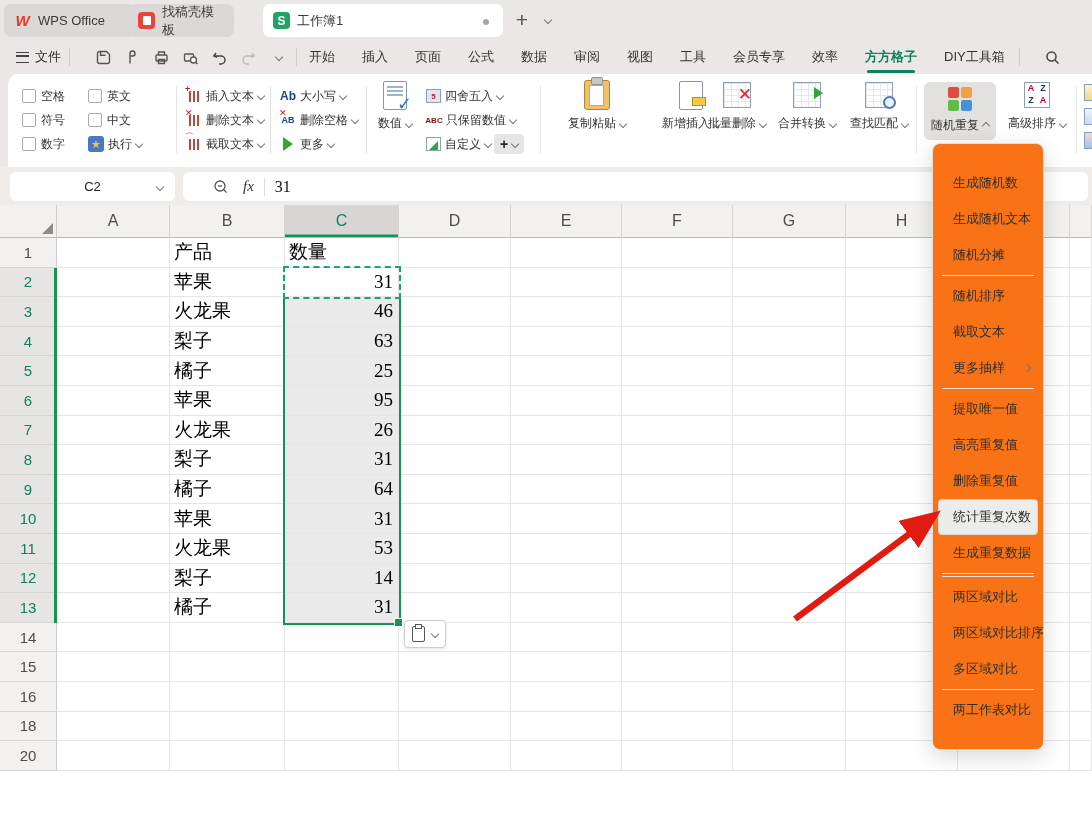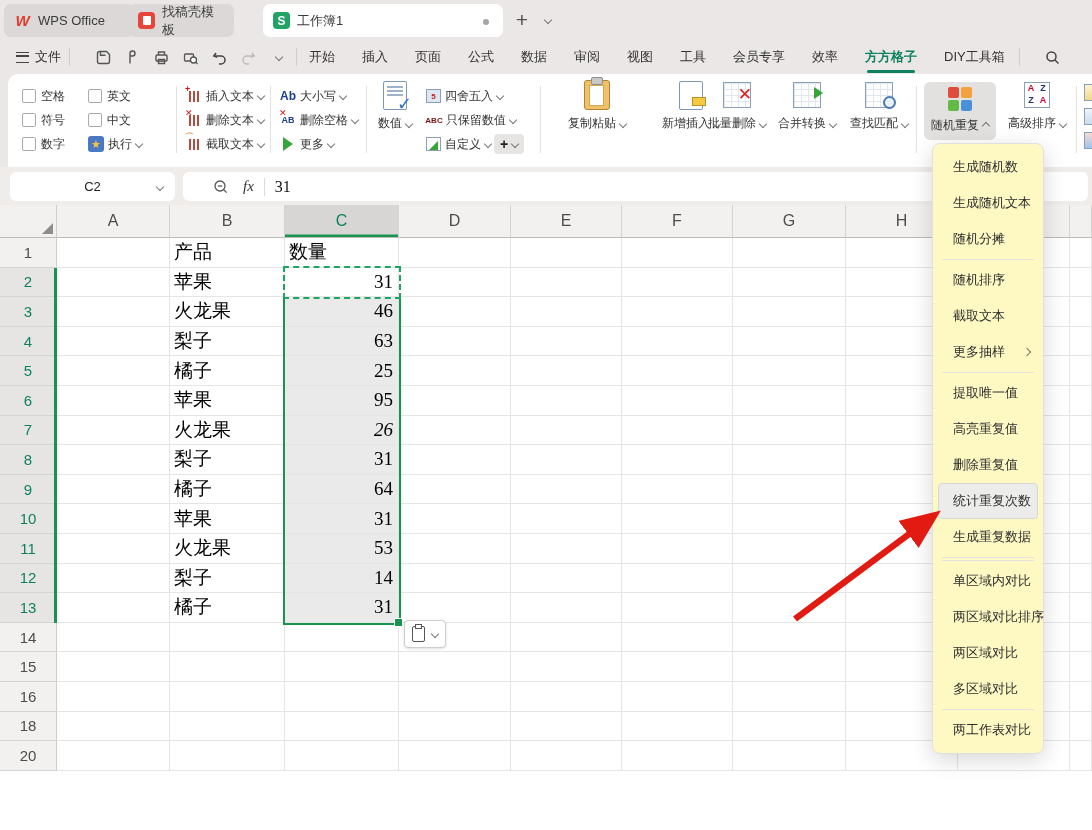--- a/index.html
+++ b/index.html
@@ -96,21 +96,21 @@
   .ovl{position:absolute;pointer-events:none;}
   #selstrip{background:#17954f;}
   #selborder{border:2px solid #17954f;border-top:none;box-sizing:border-box;}
   #ants{border:2px dashed #1da563;box-sizing:border-box;}
   #fillhandle{width:7px;height:7px;background:#17954f;border:1px solid #fff;box-sizing:content-box;}
   #pastebtn{position:absolute;left:404px;top:415px;width:40px;height:26px;background:#fff;border:1px solid #cfcccb;border-radius:4px;box-shadow:0 1px 3px rgba(0,0,0,.12);display:flex;align-items:center;justify-content:center;gap:3px;}
   .pclip{width:11px;height:14px;border:1.4px solid #555;border-radius:2px;position:relative;}
   .pclip:before{content:"";position:absolute;left:2px;top:-3px;width:5px;height:3px;border:1.2px solid #555;background:#fff;}
 
   
-  #dropdown{position:absolute;left:932px;top:143px;width:110px;background:#fef9c3;border:1px solid #e2e0df;border-radius:8px;box-shadow:0 6px 22px rgba(0,0,0,.16);padding:5px 0;z-index:50;}
+  #dropdown{position:absolute;left:932px;top:143px;width:110px;background:#f97316;border:1px solid #e2e0df;border-radius:8px;box-shadow:0 6px 22px rgba(0,0,0,.16);padding:21px 0;z-index:50;}
   .dd-item{height:36px;display:flex;align-items:center;padding-left:20px;font-size:13px;color:#2e2e2e;position:relative;white-space:nowrap;box-sizing:border-box;}
   .dd-item.hl{margin:0 5px;padding-left:14px;background:#ececeb;border:1px solid #d8d6d5;border-radius:4px;}
   .dd-item .chev.right{position:absolute;right:13px;top:15px;}
   .dd-div{height:1px;background:#e4e2e1;margin:2px 9px;}
 
   
   #arrow-ovl{position:absolute;left:0;top:0;width:1092px;height:830px;pointer-events:none;z-index:100;}
 </style>
 </head>
 <body>
@@ -529,21 +529,21 @@
           <div class="cell" style="width: 111px;"></div>
           <div class="cell" style="width: 113px;"></div>
           <div class="cell" style="width: 112px;"></div>
           <div class="cell" style="width: 112px;"></div>
           <div class="cell" style="width: 22px;"></div>
         </div>
         <div class="srow">
           <div class="rowh sel">7</div>
           <div class="cell" style="width: 113px;"></div>
           <div class="cell txt" style="width: 115px;">火龙果</div>
-          <div class="cell num fill" style="width: 114px; font-style: italic;">26</div>
+          <div class="cell num fill" style="width: 114px;">26</div>
           <div class="cell" style="width: 112px;"></div>
           <div class="cell" style="width: 111px;"></div>
           <div class="cell" style="width: 111px;"></div>
           <div class="cell" style="width: 113px;"></div>
           <div class="cell" style="width: 112px;"></div>
           <div class="cell" style="width: 112px;"></div>
           <div class="cell" style="width: 22px;"></div>
         </div>
         <div class="srow">
           <div class="rowh sel">8</div>
@@ -708,23 +708,22 @@
       <div class="dd-item">截取文本</div>
       <div class="dd-item">更多抽样<i class="chev right"></i></div>
       <div class="dd-div"></div>
       <div class="dd-item">提取唯一值</div>
       <div class="dd-item">高亮重复值</div>
       <div class="dd-item">删除重复值</div>
       <div class="dd-item hl">统计重复次数</div>
       <div class="dd-item">生成重复数据</div>
       <div class="dd-div"></div>
       <div class="dd-div"></div>
-      <div class="dd-item">单区域内对比</div>
+      <div class="dd-item">两区域对比</div>
       <div class="dd-item">两区域对比排序</div>
-      <div class="dd-item">两区域对比</div>
       <div class="dd-item">多区域对比</div>
       <div class="dd-div"></div>
       <div class="dd-item">两工作表对比</div>
     </div>
 
   <svg id="arrow-ovl" viewBox="0 0 1092 830">
     <defs>
       <marker id="ah" markerWidth="7" markerHeight="7" refX="4.5" refY="2.6" orient="auto">
         <polygon points="0,0 6.2,2.6 0,5.2" fill="#e11b12"></polygon>
       </marker>

